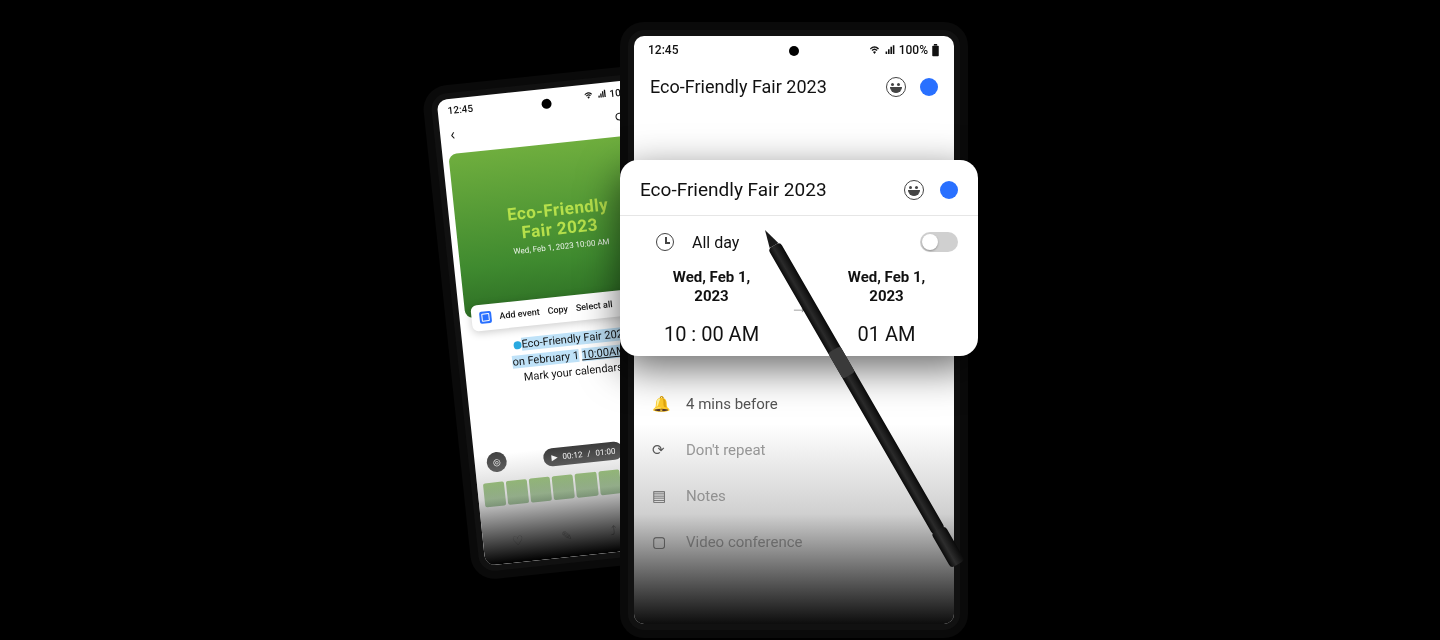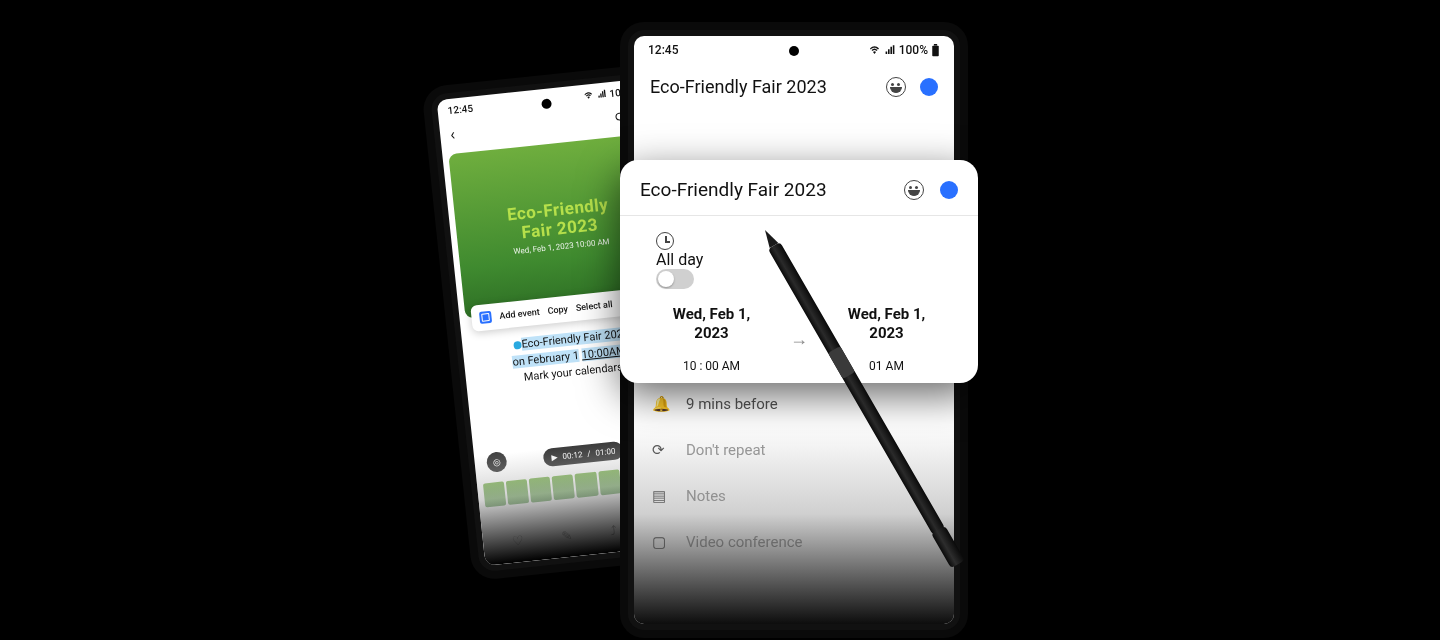--- a/index.html
+++ b/index.html
@@ -56,31 +56,31 @@
   .rp-row{ display:flex; align-items:center; gap:16px; padding:14px 18px; color:#555; font-size:15px;}
   .rp-row .icn{ width:18px; color:#555; font-size:15px;}
   .rp-row.dim{ color:#9a9a9a;}
   .rp-bottom-fade{position:absolute;left:0;right:0;bottom:0;height:200px; background:linear-gradient(180deg, rgba(255,255,255,0) 0%, rgba(120,120,120,.35) 45%, rgba(0,0,0,.95) 100%); pointer-events:none;}
 
   
   .popup{ position:absolute; left:620px; top:160px; width:358px; background:#fff; border-radius:18px; box-shadow:0 12px 40px rgba(0,0,0,.6); padding-bottom:10px;}
   .pp-title{ display:flex; align-items:center; justify-content:space-between; padding:18px 20px 14px 20px; border-bottom:1px solid #e6e6e6;}
   .pp-title .txt{ font-size:19px; color:#111;}
   .pp-title .right{ display:flex; align-items:center; gap:16px;}
-  .pp-allday{ display:flex; align-items:flex-start; padding:16px 20px 10px 36px;flex-direction:column;}
+  .pp-allday{ display:flex; align-items:center; padding:16px 20px 10px 36px;}
   .pp-allday .clk{ width:18px;height:18px;border:1.5px solid #444;border-radius:50%; position:relative; margin-right:18px;}
   .pp-allday .clk::after{content:"";position:absolute;left:8px;top:3px;width:1.5px;height:6px;background:#444;}
   .pp-allday .clk::before{content:"";position:absolute;left:8px;top:8px;width:5px;height:1.5px;background:#444;}
   .pp-allday .lbl{ flex:1; font-size:16px; color:#111;}
   .toggle{ width:38px;height:20px;border-radius:10px;background:#d0d0d0; position:relative;}
   .toggle::after{content:"";position:absolute;left:2px;top:2px;width:16px;height:16px;border-radius:50%;background:#fff;box-shadow:0 1px 2px rgba(0,0,0,.3);}
   .pp-dates{ display:flex; align-items:center; padding:6px 10px 0 10px; margin:0 6px;}
   .pp-col{ flex:1; text-align:center;}
   .pp-col .d{ font-size:15px; color:#111; line-height:1.25;font-weight:bold;}
-  .pp-col .t{ font-size:12px; color:#111; margin-top:16px;}
+  .pp-col .t{ font-size:20px; color:#111; margin-top:16px;}
   .pp-arrow{ width:24px; font-size:18px; color:#8a8a8a; text-align:center;}
 
   
   .sb-right{ display:flex; align-items:center; gap:3px;}
   .sb-right svg{display:block;}
 
   
   .spen{ position:absolute; left:756px; top:230px; width:18px; height:400px; transform:rotate(-30deg); transform-origin:top center;}
   .spen .tip{ width:0;height:0;border-left:5px solid transparent;border-right:5px solid transparent;border-bottom:18px solid #1a1a1a; margin:0 auto;}
   .spen .body{ width:14px; height:330px; margin:0 auto; background:linear-gradient(90deg,#0a0a0a,#2a2a2a 40%,#0a0a0a); border-radius:4px;}
@@ -188,21 +188,21 @@
       <span class="txt">Eco-Friendly Fair 2023</span>
       <span class="right">
         <span class="smile"></span>
         <span class="color-dot"></span>
       </span>
     </div>
 
     <div style="height:270px"></div>
     <div class="rp-row">
       <span class="icn">🔔</span>
-      <span>9 mins before</span>
+      <span>4 mins before</span>
     </div>
     <div class="rp-row dim">
       <span class="icn">⟳</span>
       <span>Don't repeat</span>
     </div>
     <div class="rp-row dim">
       <span class="icn">▤</span>
       <span>Notes</span>
     </div>
     <div class="rp-row dim">

